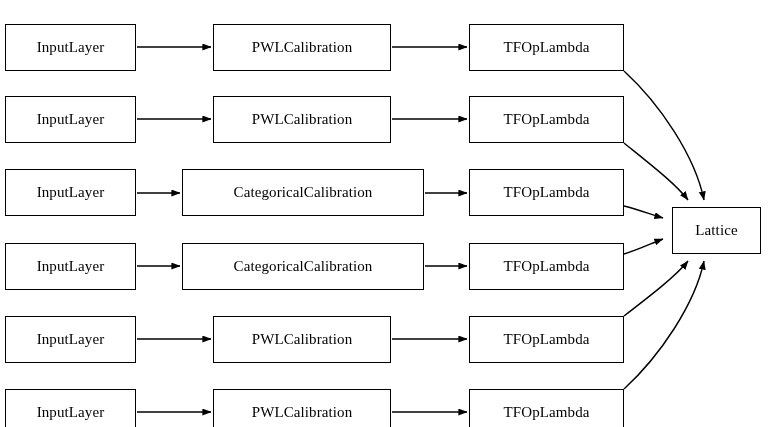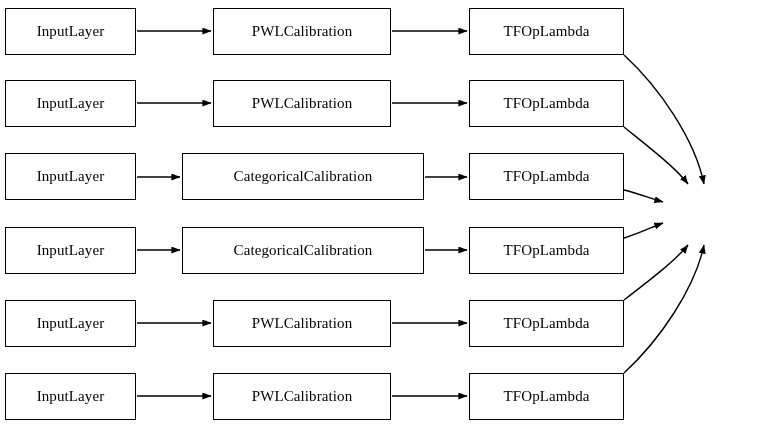--- a/index.html
+++ b/index.html
@@ -12,20 +12,21 @@
     width: 768px;
     height: 427px;
     overflow: hidden;
     font-family: "Liberation Serif", "DejaVu Serif", serif;
   }
   #graph-root {
     position: relative;
     width: 768px;
     height: 401px;
     background: #ffffff;
+    margin-top: 16px;
   }
   #edge-layer {
     position: absolute;
     left: 0;
     top: 0;
     width: 768px;
     height: 427px;
   }
   .node {
     position: absolute;
@@ -136,14 +137,17 @@
   <div class="node" style="left:469px; top:227px; width:155px; height:47px;">
     <span class="node-label">TFOpLambda</span>
   </div>
   <div class="node" style="left:469px; top:300px; width:155px; height:47px;">
     <span class="node-label">TFOpLambda</span>
   </div>
   <div class="node" style="left:469px; top:373px; width:155px; height:47px;">
     <span class="node-label">TFOpLambda</span>
   </div>
 
+  <div class="node" style="left:672px; top:191px; width:89px; height:47px;">
+    <span class="node-label">Lattice</span>
+  </div>
 
 </div>
 
 </body></html>

